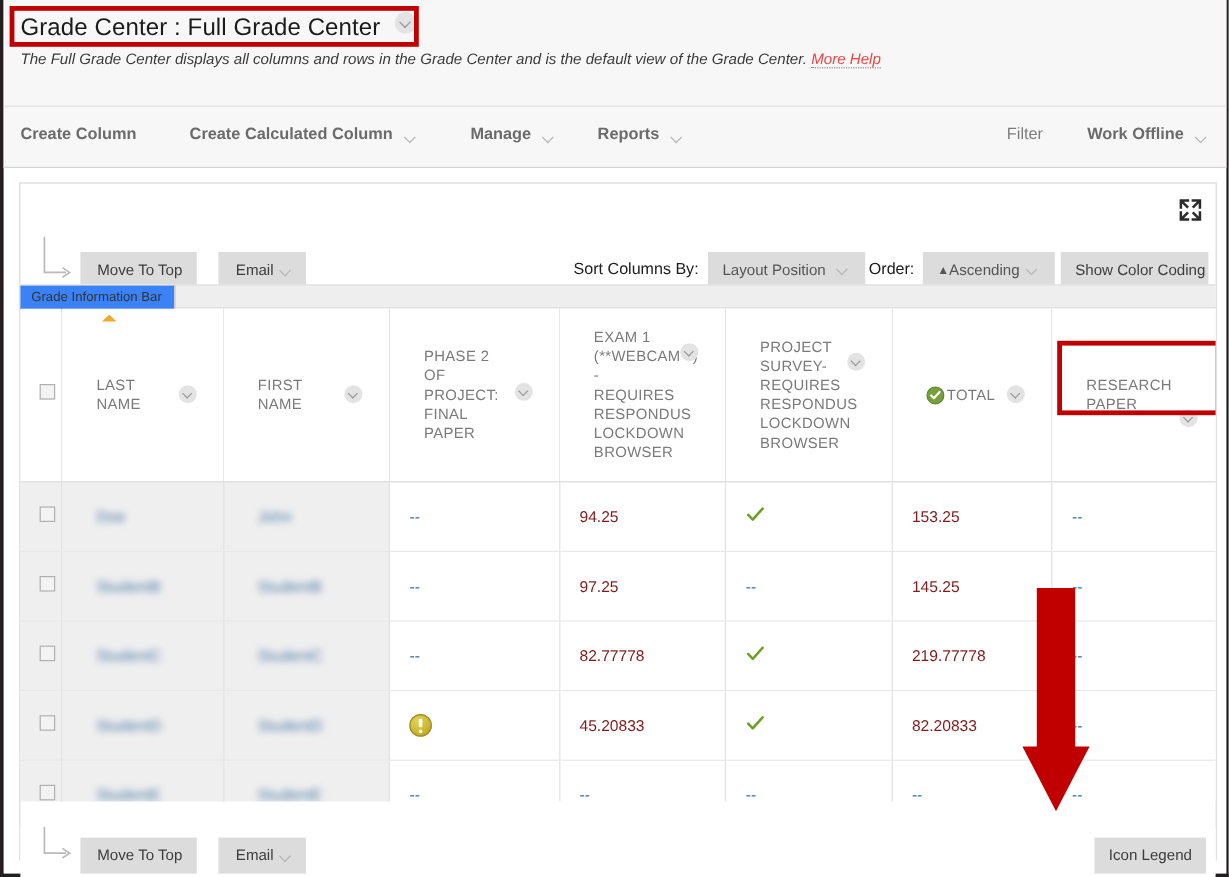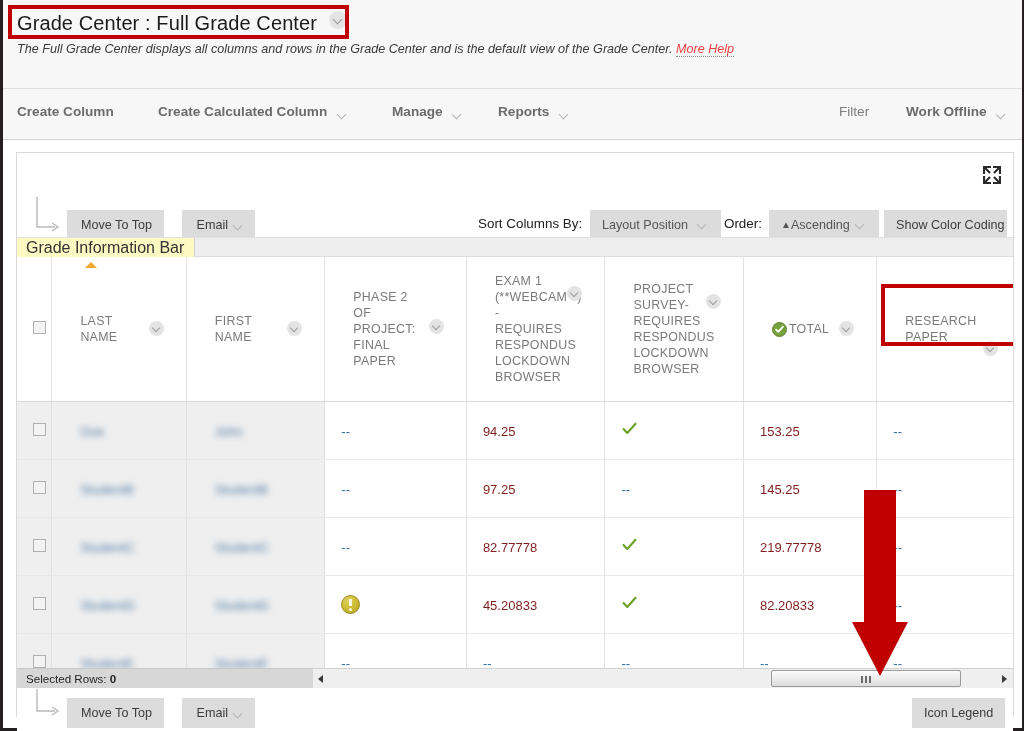--- a/index.html
+++ b/index.html
@@ -189,23 +189,23 @@
     background: #eeeeee;
     border-top: 1px solid #e0e0e0;
     border-bottom: 1px solid #dcdcdc;
   }
   .gib-tab {
     position: absolute;
     left: 0; top: 0;
     height: 20px;
     line-height: 20px;
     padding: 0 10px 0 9px;
-    background: #fef9c3;
+    background: #3b82f6;
     border-right: 1px solid #cfcfcf;
-    font-size: 16px;
+    font-size: 11px;
     color: #333;
     white-space: nowrap;
   }
 
   
   .grid {
     position: absolute;
     left: 0; top: 104px;
     width: 100%;
     height: 411px;
@@ -634,31 +634,20 @@
               <td class="datacell"><span class="dash">--</span></td>
               <td class="datacell"><span class="dash">--</span></td>
               <td class="datacell"><span class="dash">--</span></td>
               <td class="datacell"><span class="dash">--</span></td>
               <td class="datacell"><span class="dash">--</span></td>
             </tr>
           </tbody>
       </table>
     </div>
 
-    <div class="sel-strip">
-      <div class="sel-left">
-        <span>Selected Rows:</span>
-        <b>0</b>
-      </div>
-      <div class="hscroll">
-        <div class="hs-arrow-l"></div>
-        <div class="hs-thumb"></div>
-        <div class="hs-arrow-r"></div>
-      </div>
-    </div>
 
     <div class="fbar">
       <div class="arrow-hook" style="left:18px; top:0px;">
         <svg width="28" height="46" viewBox="0 0 28 46">
           <path d="M2 0 V22 H20" stroke="#b9b9b9" stroke-width="1.4" fill="none"></path>
           <path d="M17 18 L23 22 L17 26" stroke="#b9b9b9" stroke-width="1.4" fill="none"></path>
         </svg>
       </div>
       <button class="btn" style="left:50px; top:9px; width:97px;">Move To Top</button>
       <button class="btn" style="left:165px; top:9px; width:73px;">

